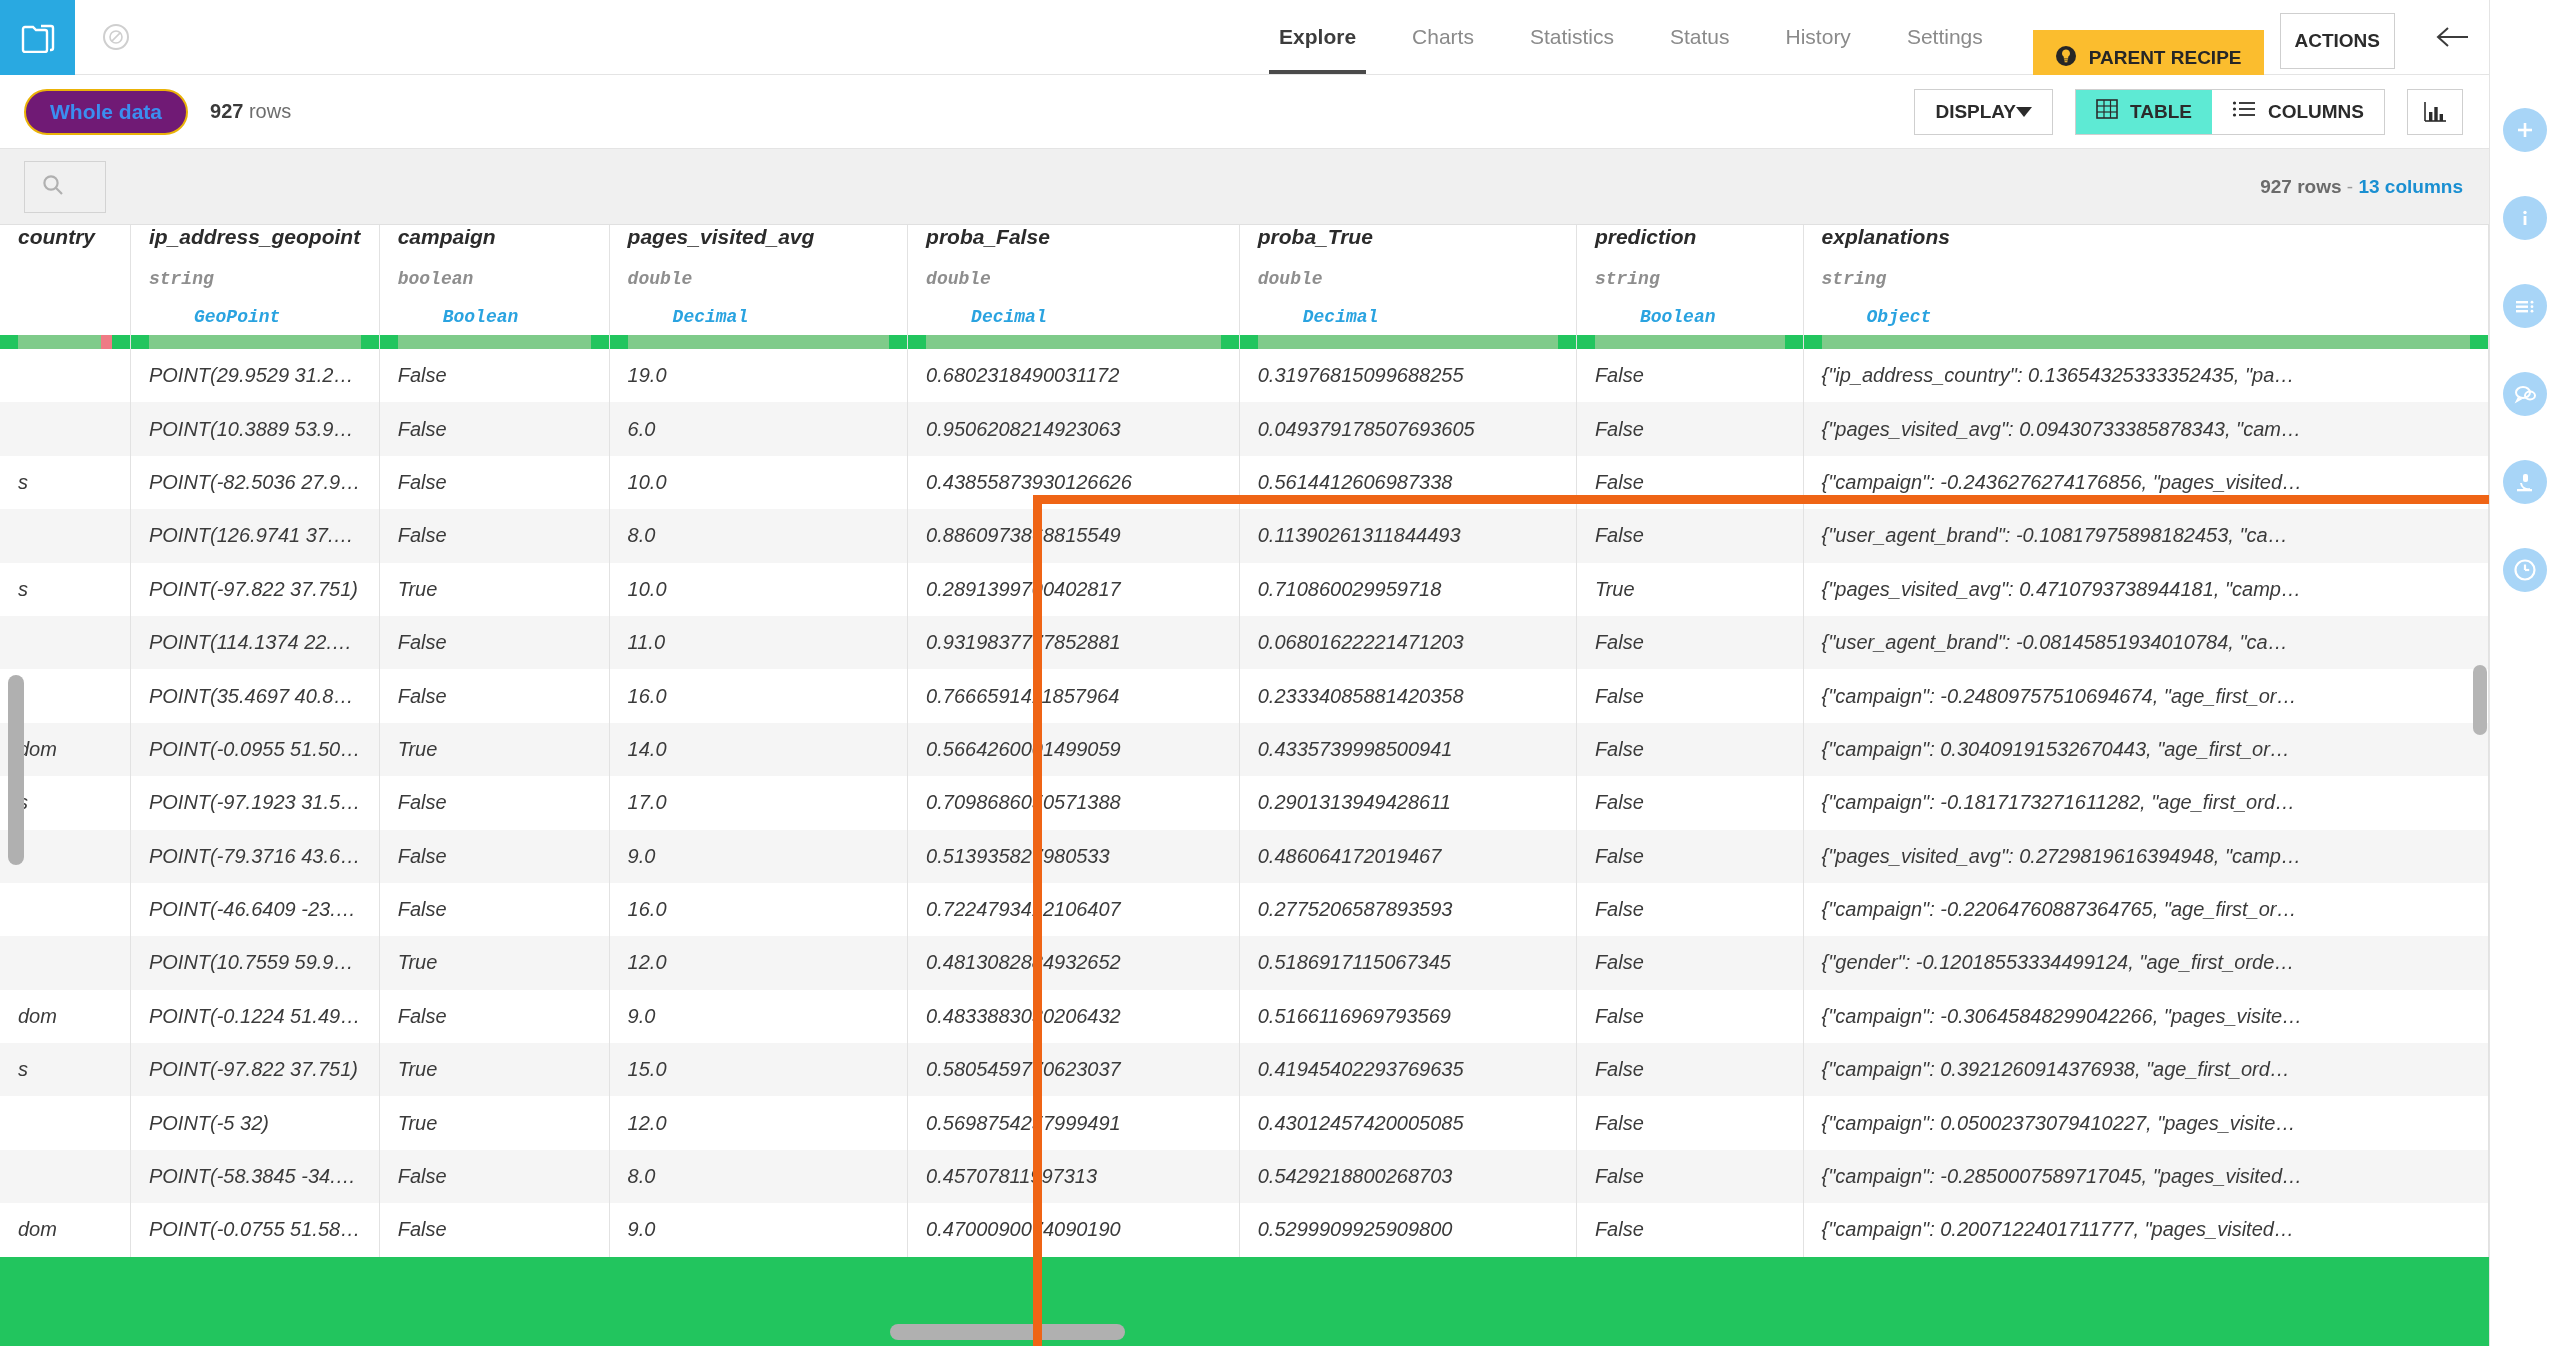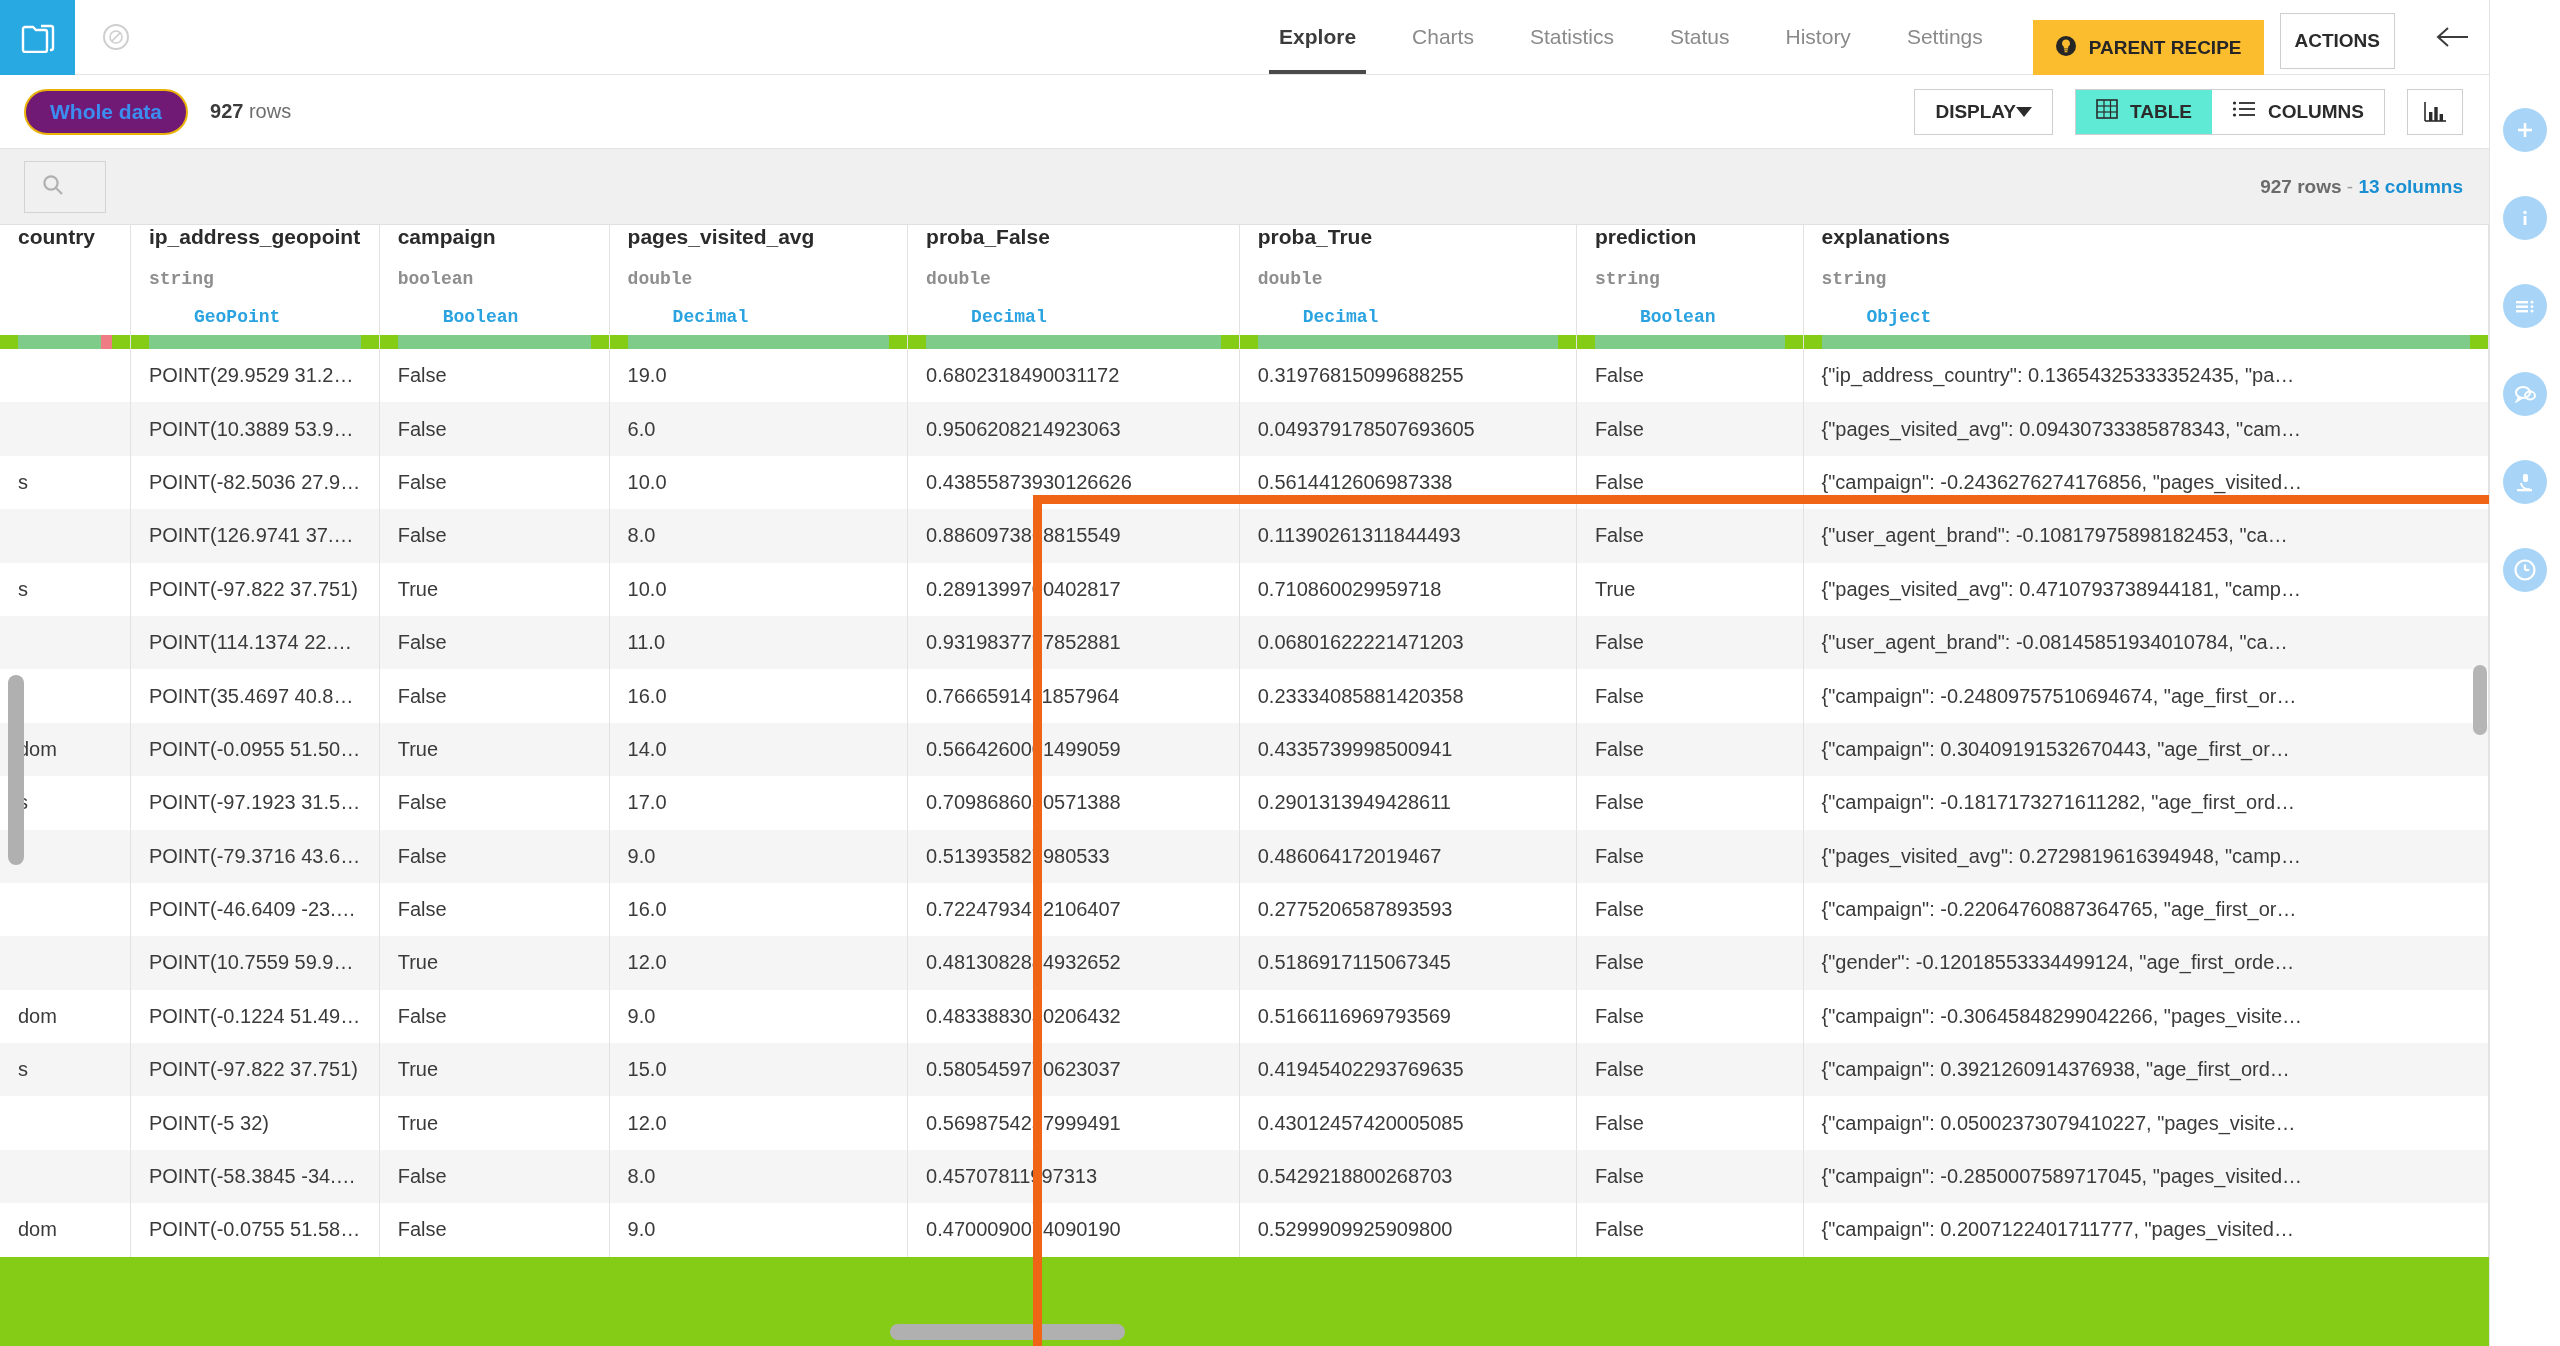--- a/index.html
+++ b/index.html
@@ -45,21 +45,21 @@
     height: 74px;
   }
   .tab.active { color: #3c3c3c; font-weight: bold; }
   .tab.active::after {
     content: ""; position: absolute; left: 18px; right: 18px; bottom: 0;
     height: 4px; background: #4a4a4a;
   }
   .btn-parent {
     display:flex; align-items:center; gap:12px;
     background:#fbbd2e; color:#262626; font-size:19px; font-weight:bold;
-    padding: 0 22px; margin: 20px 10px 13px 22px; height: 56px;
+    padding: 0 22px; margin: 30px 10px 13px 22px; height: 56px;
     white-space: nowrap;
   }
   .btn-actions {
     display:flex; align-items:center; justify-content:center;
     border:1px solid #cfcfcf; background:#fff; color:#2b2b2b;
     font-size:19px; font-weight:bold; padding: 0 14px;
     margin: 13px 6px 13px 6px; height:56px; white-space:nowrap;
   }
   .back-arrow {
     display:flex; align-items:center; justify-content:center; width:72px;
@@ -103,21 +103,21 @@
   }
   .searchbox {
     width: 82px; height: 52px; border:1px solid #d3d3d3; background:#f0f0f0;
     display:flex; align-items:center; padding-left: 16px;
   }
   .rc-info { font-size:19px; font-weight:bold; color:#6b6b6b; white-space:nowrap; }
   .rc-info .cols { color:#1a8fd1; }
   .rc-info .dash { color:#9a9a9a; font-weight:normal; }
 
   
-  .tablewrap { position: relative; flex: 1; overflow: hidden; background:#84cc16; }
+  .tablewrap { position: relative; flex: 1; overflow: hidden; background:#22c55e;font-style:italic; }
   table.grid { border-collapse: collapse; table-layout: fixed; width: 2489px; }
   table.grid th, table.grid td {
     border-right: 1px solid #e2e2e2; padding: 0 18px; text-align: left;
     font-size: 20px; color: #3a3a3a; white-space: nowrap; overflow: hidden;
   }
   thead th { vertical-align: top; background:#fff; height: 110px; padding-top: 18px; }
   th .hname { font-size: 21px; font-weight: bold; color:#2b2b2b; display:block; }
   th .htype { font-size: 18px; color:#8e8e8e; display:block; margin-top: 20px; font-family:"Liberation Mono", monospace; }
   th .hmeaning { font-size: 18px; color:#2aa3e0; display:block; margin-top: 18px; font-family:"Liberation Mono", monospace;margin-left:45px; }
   .qualbar td { height: 14px; padding: 0; border-right: 1px solid #fff; }

